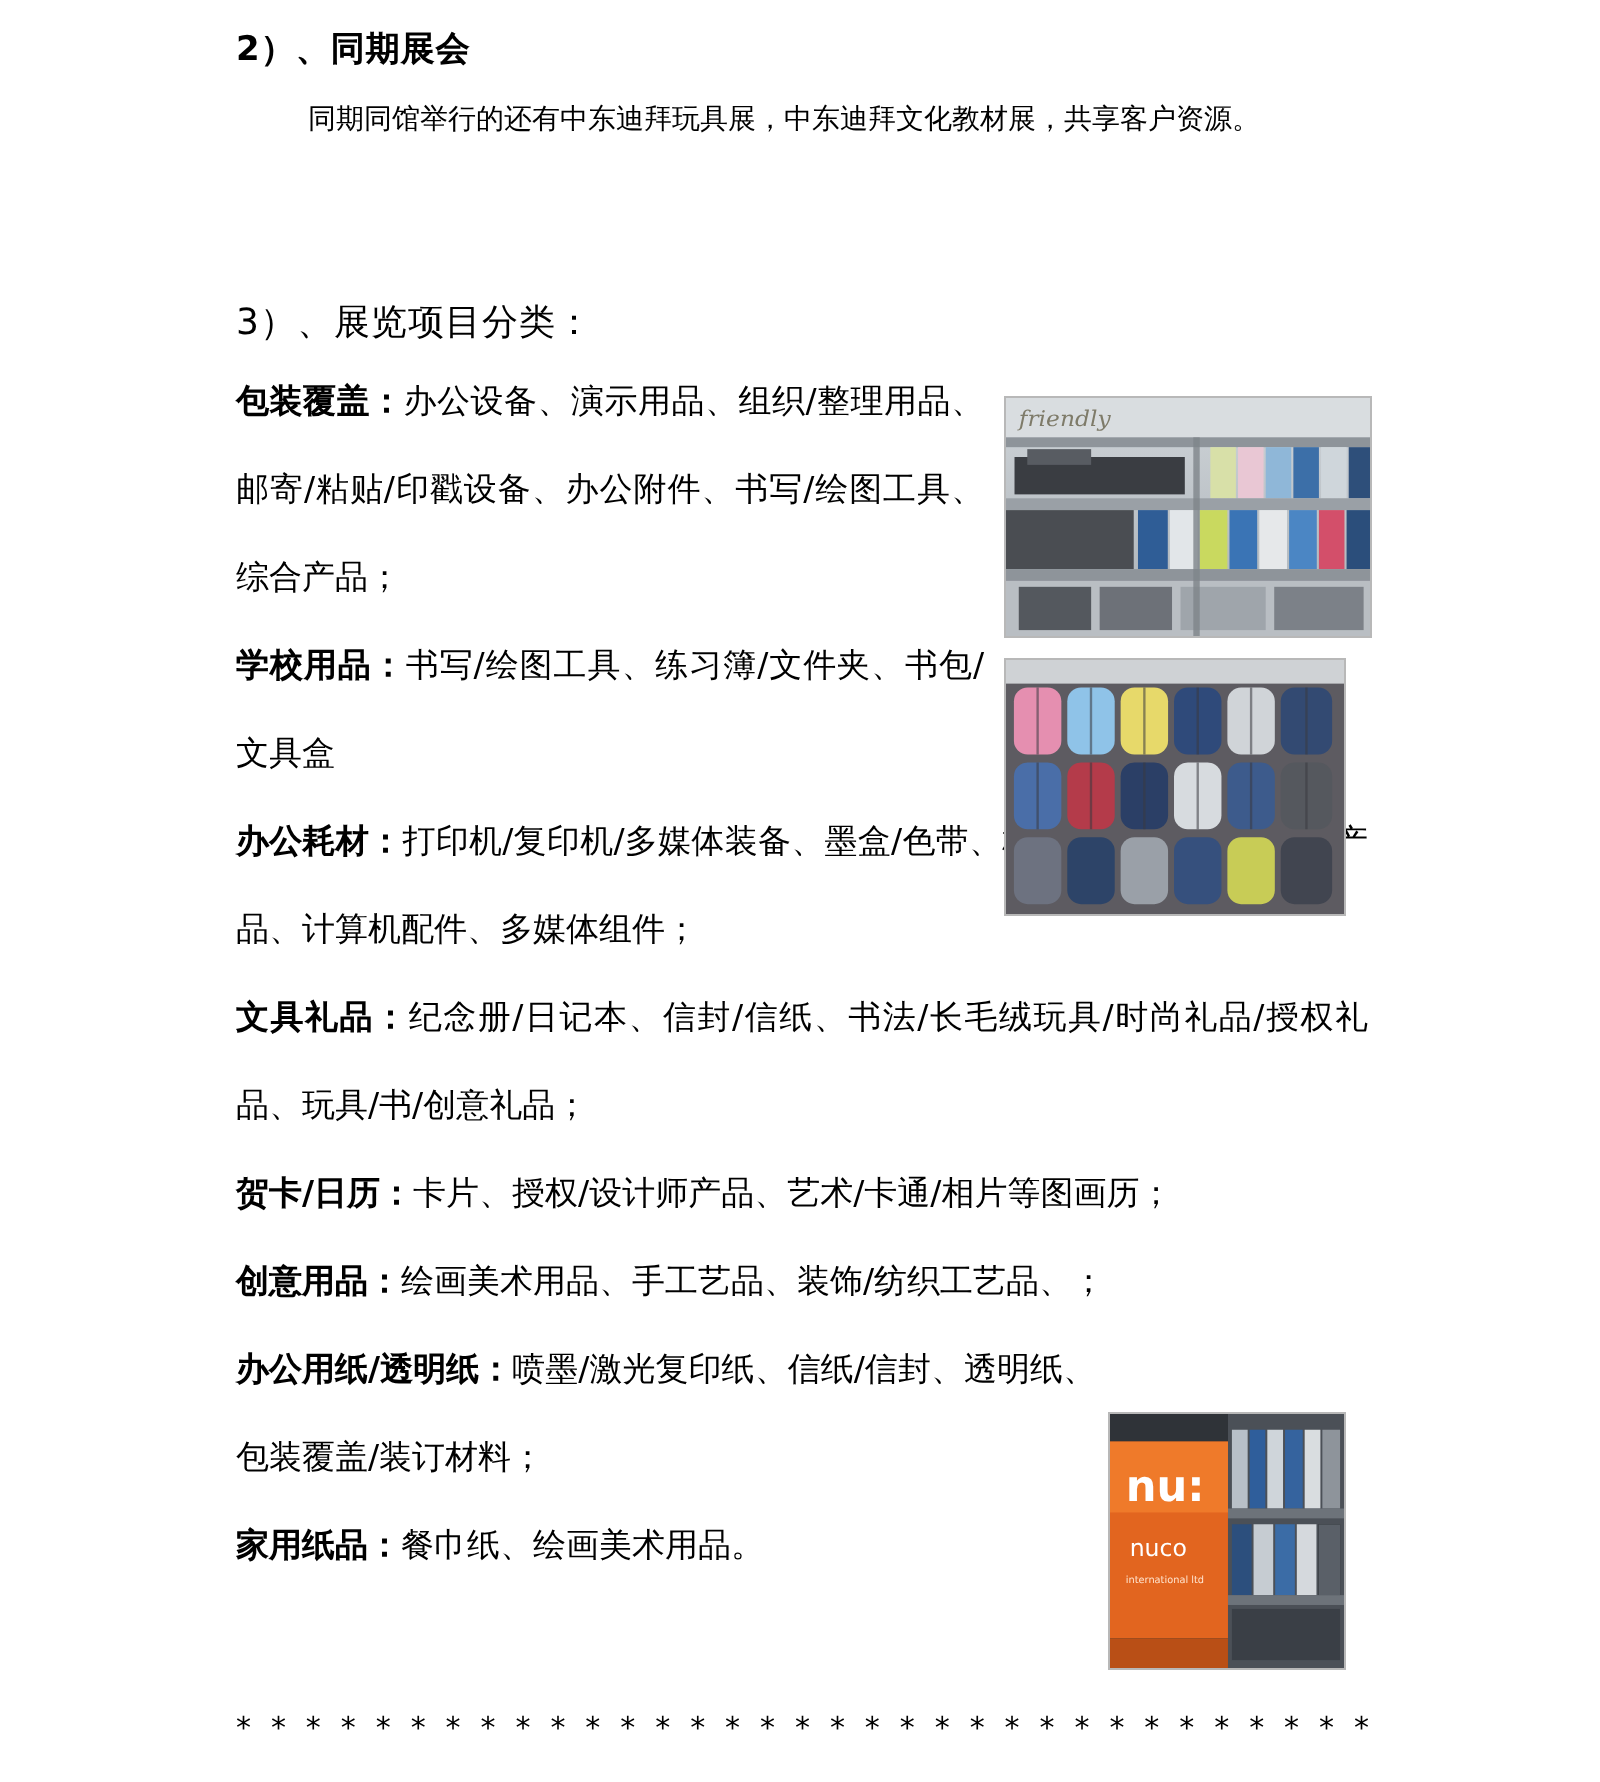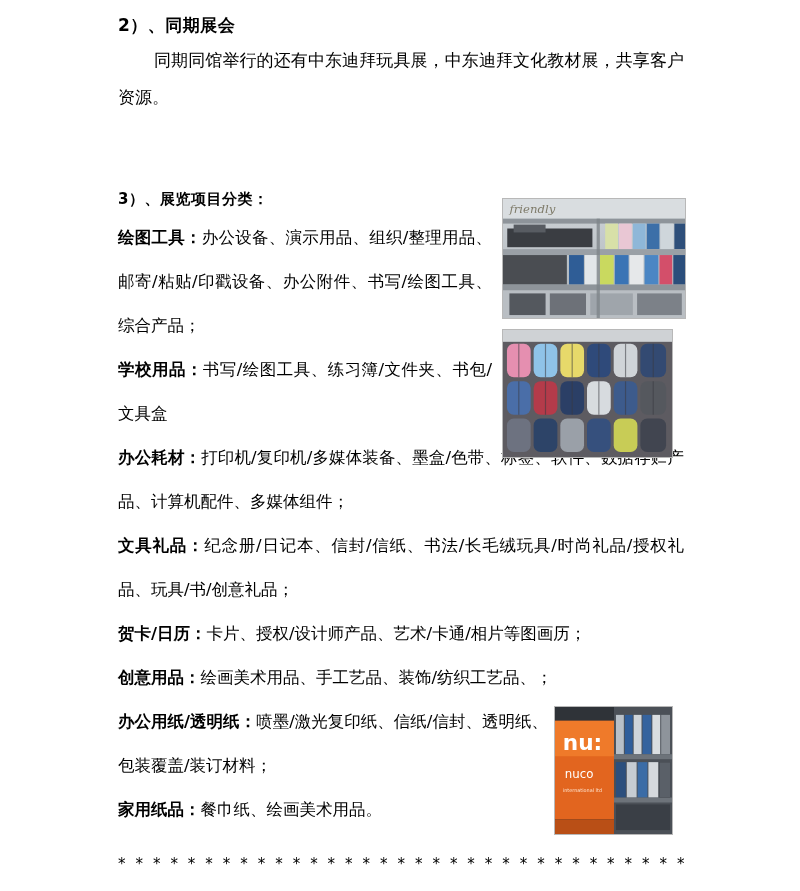--- a/index.html
+++ b/index.html
@@ -32,35 +32,35 @@
     font-size: 17px;
     font-weight: bold;
     line-height: 34px;
     margin: 0;
     letter-spacing: 0.5px;
   }
   .sec1-heading {
     padding-top: 8px;
   }
   .para {
-    font-size: 17px;
+    font-size: 14px;
     line-height: 37px;
     margin: 0;
     text-align: justify;
     text-justify: inter-ideograph;
   }
   .indent {
     text-indent: 36px;
   }
   .gap-lg {
     height: 60px;
   }
   .cat-heading {
-    font-size: 15px;
-    font-weight: bold;
+    font-size: 18px;
+    font-weight: normal;
     line-height: 34px;
     margin: 0;
     padding-top: 6px;
     letter-spacing: 0.5px;
   }
   .cat-list {
     margin: 0;
     padding: 0;
     list-style: none;
   }
@@ -133,21 +133,21 @@
 
     <p class="para indent narrow-2">同期同馆举行的还有中东迪拜玩具展，中东迪拜文化教材展，共享客户资源。</p>
 
     <div class="gap-lg"></div>
 
     <h2 class="cat-heading">3）、展览项目分类：</h2>
 
     <ul class="cat-list">
 
       <li class="cat-item narrow-1">
-        <span class="cat-label">绘图工具：</span><span>办公设备、演示用品、组织/整理用品、邮寄/粘贴/印戳设备、办公附件、书写/绘图工具、综合产品；</span>
+        <span class="cat-label">包装覆盖：</span><span>办公设备、演示用品、组织/整理用品、邮寄/粘贴/印戳设备、办公附件、书写/绘图工具、综合产品；</span>
       </li>
 
       <li class="cat-item narrow-1">
         <span class="cat-label">学校用品：</span><span>书写/绘图工具、练习簿/文件夹、书包/文具盒</span>
       </li>
 
       <li class="cat-item narrow-2">
         <span class="cat-label">办公耗材：</span><span>打印机/复印机/多媒体装备、墨盒/色带、标签、软件、数据存贮产品、计算机配件、多媒体组件；</span>
       </li>
 

